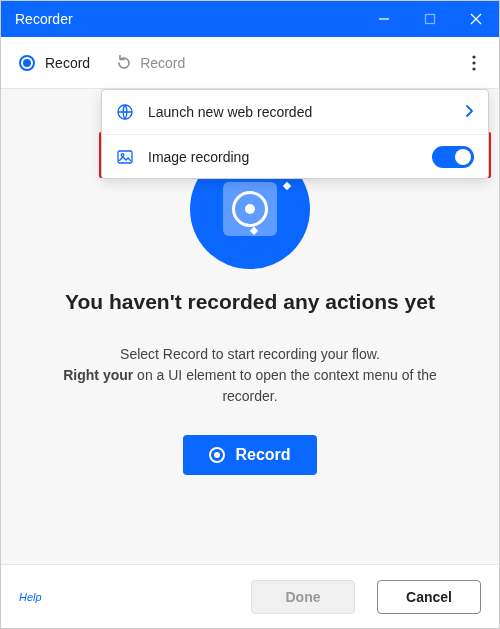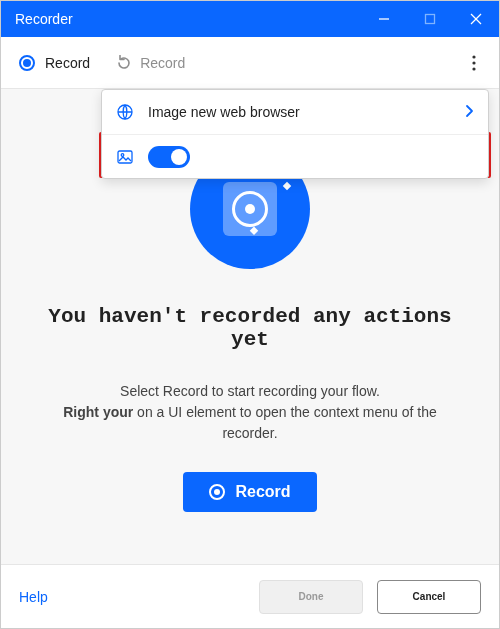--- a/index.html
+++ b/index.html
@@ -26,45 +26,45 @@
   
   .content { flex: 1; background: #f7f7f7; position: relative; padding: 8px; }
   .empty { position: absolute; left: 0; right: 0; top: 60px; display: flex; flex-direction: column; align-items: center; padding: 0 40px; text-align: center; }
   .big-icon { width: 120px; height: 120px; border-radius: 60px; background: #0a67ff; display: flex; align-items: center; justify-content: center; position: relative; }
   .big-icon::before, .big-icon::after { content:""; position:absolute; width:6px; height:6px; background:#fff; transform:rotate(45deg); }
   .big-icon::before { top:18px; left:20px; box-shadow: 72px 14px 0 #fff; }
   .big-icon::after  { top:34px; left:94px; box-shadow: -80px 40px 0 #fff; }
   .big-icon-inner { width:54px; height:54px; border-radius:6px; background:rgba(255,255,255,0.35); display:flex; align-items:center; justify-content:center; }
   .big-icon-inner .c1 { width:36px; height:36px; border:3px solid #fff; border-radius:50%; display:flex; align-items:center; justify-content:center;}
   .big-icon-inner .c2 { width:10px; height:10px; background:#fff; border-radius:50%;}
-  .headline { margin-top: 36px; font-size: 21px; font-weight: 700; color: #222; font-family: Liberation Mono, monospace; }
+  .headline { margin-top: 21px; font-size: 21px; font-weight: 700; color: #222; }
   .subtext { margin-top: 30px; font-size: 14px; color: #444; line-height: 1.5; }
   .subtext b { font-weight: 700; }
   .record-btn { margin-top: 28px; background: #0a67ff; color: #fff; border: none; border-radius: 4px; height: 40px; padding: 0 26px; font-size: 16px; font-weight: 600; display: flex; align-items: center; gap: 10px; cursor: pointer; }
   .record-btn .ico { width:16px; height:16px; border:2px solid #fff; border-radius:50%; display:flex; align-items:center; justify-content:center;}
   .record-btn .ico div{ width:6px; height:6px; background:#fff; border-radius:50%;}
 
   
   .menu { position: absolute; top: 88px; left: 100px; right: 10px; background: #fff; border: 1px solid #d0d0d0; border-radius: 4px; box-shadow: 0 4px 12px rgba(0,0,0,0.12); z-index: 10; }
   .menu-row { height: 44px; display: flex; align-items: center; padding: 0 14px; gap: 14px; font-size: 14px; color: #222; }
   .menu-row + .menu-row { border-top: 1px solid #eee; }
   .menu-row .ico { width: 18px; height: 18px; display:flex; align-items:center; justify-content:center; color:#0a67ff; }
   .menu-row .label { flex: 1; }
   .menu-row .chev { color:#0a67ff; }
   .highlight { position:absolute; border:2px solid #e02020; pointer-events:none; border-radius:2px; }
   .toggle { width: 42px; height: 22px; background: #0a67ff; border-radius: 11px; position: relative; }
   .toggle .knob { position: absolute; width: 16px; height: 16px; background: #fff; border-radius: 50%; top: 3px; right: 3px; }
 
   
   .footer { height: 64px; background:#fff; border-top:1px solid #e6e6e6; display:flex; align-items:center; padding: 0 18px; gap: 14px; }
-  .help { color:#0a67ff; font-size:14px; }
+  .help { color:#0a67ff; font-size:11px;font-style:italic; }
   .footer .spacer{flex:1;}
-  .btn { height: 34px; min-width: 104px; border-radius:4px; font-size:10px; font-weight:600; display:flex; align-items:center; justify-content:center; }
+  .btn { height: 34px; min-width: 104px; border-radius:4px; font-size:14px; font-weight:600; display:flex; align-items:center; justify-content:center; }
   .btn-done { background:#f0f0f0; color:#9a9a9a; border:1px solid #e0e0e0; }
-  .btn-cancel { background:#fff; color:#222; border:1px solid #888; }
+  .btn-cancel { background:#fff; color:#222; border:1px solid #888;margin-left:8px; }
 </style>
 </head>
 <body>
 
 <div class="window">
 
   <div class="titlebar">
     <div class="title">Recorder</div>
     <div class="winbtn">
       <svg width="12" height="12">
@@ -132,35 +132,36 @@
   </div>
 
   <div class="menu">
     <div class="menu-row">
       <span class="ico">
         <svg width="18" height="18" viewBox="0 0 18 18" fill="none" stroke="#0a67ff" stroke-width="1.3">
           <circle cx="9" cy="9" r="7"></circle>
             <path d="M2 9h14M9 2c2.5 3 2.5 11 0 14M9 2c-2.5 3-2.5 11 0 14"></path>
         </svg>
       </span>
-      <span class="label">Image new web browser</span>
+      <span class="label">Launch new web recorded</span>
       <span class="chev">
         <svg width="10" height="14" viewBox="0 0 10 14" fill="none">
             <path d="M3 2l5 5-5 5" stroke="#0a67ff" stroke-width="1.8" stroke-linecap="round" stroke-linejoin="round"></path>
           </svg>
       </span>
     </div>
     <div class="menu-row">
       <span class="ico">
         <svg width="18" height="18" viewBox="0 0 18 18" fill="none" stroke="#0a67ff" stroke-width="1.3">
           <rect x="2" y="3" width="14" height="12" rx="1.5"></rect>
             <circle cx="6.5" cy="7" r="1.3"></circle>
             <path d="M3 13l4-4 3 3 2-2 3 3"></path>
         </svg>
       </span>
+      <span class="label">Image recording</span>
       <div class="toggle">
           <div class="knob"></div>
         </div>
     </div>
   </div>
   <div class="highlight" style="top:131px; left:98px; right:8px; height:46px;"></div>
 
   <div class="footer">
     <div class="help">Help</div>
     <div class="spacer"></div>

